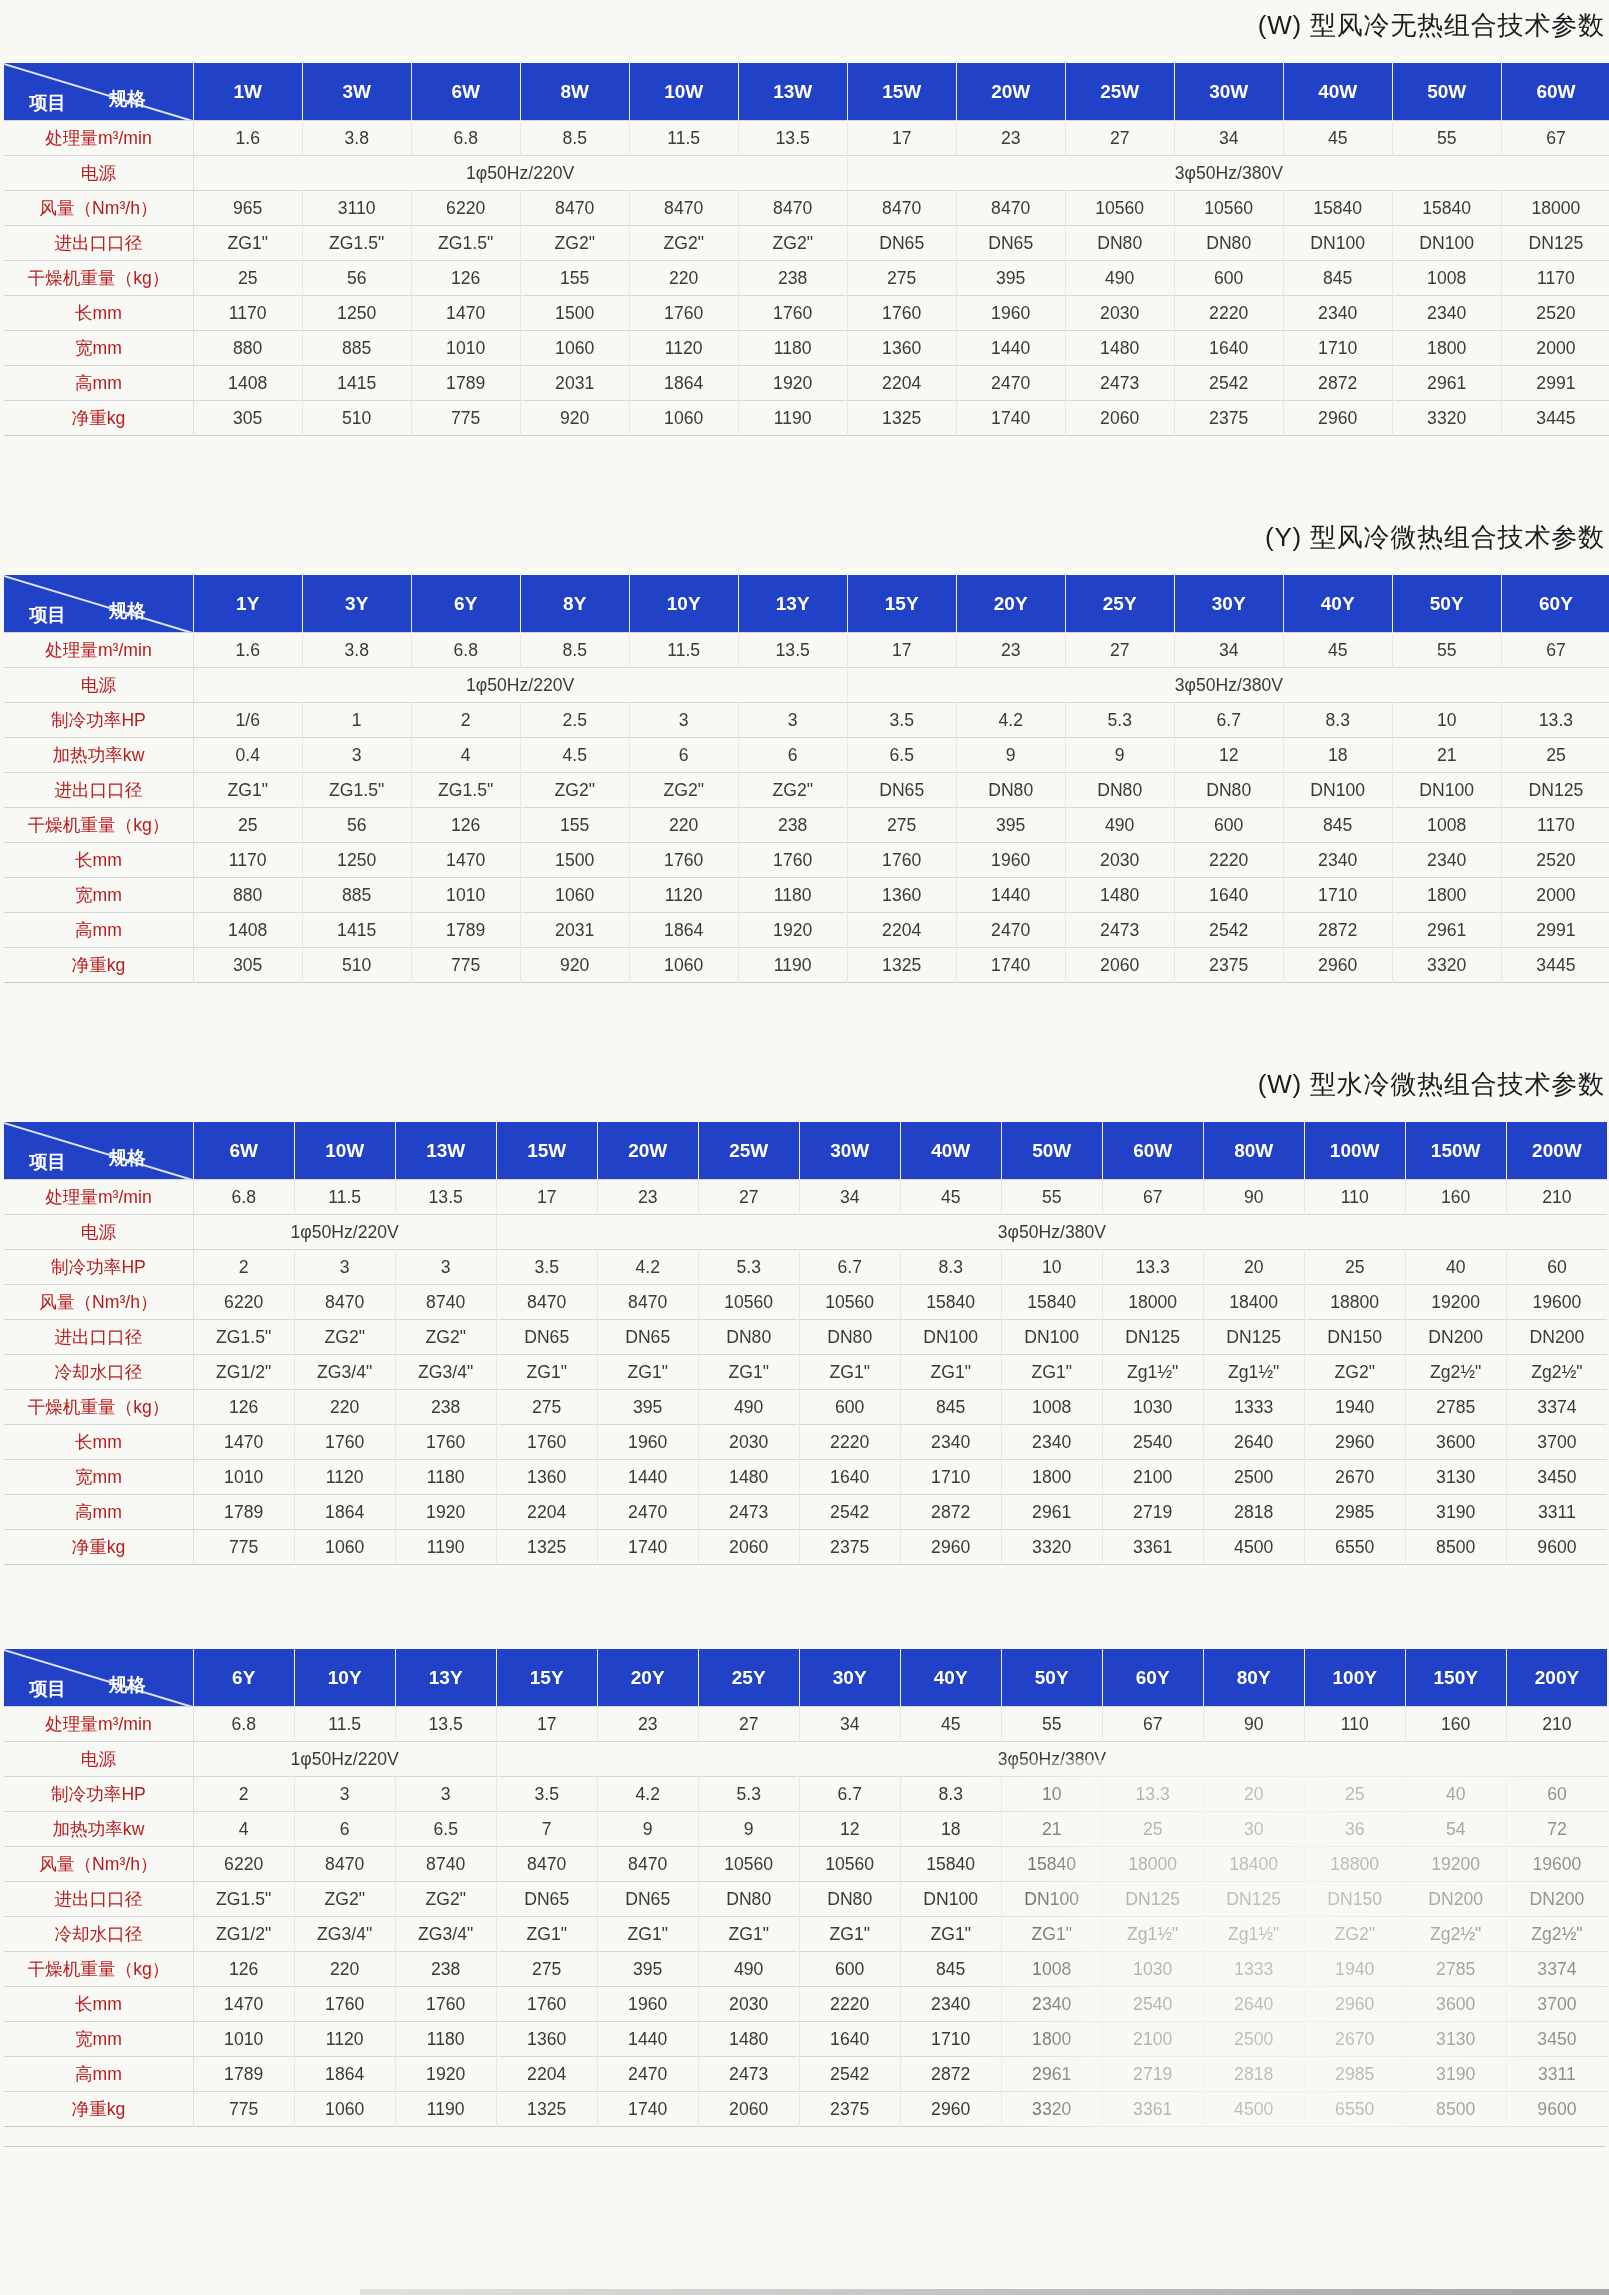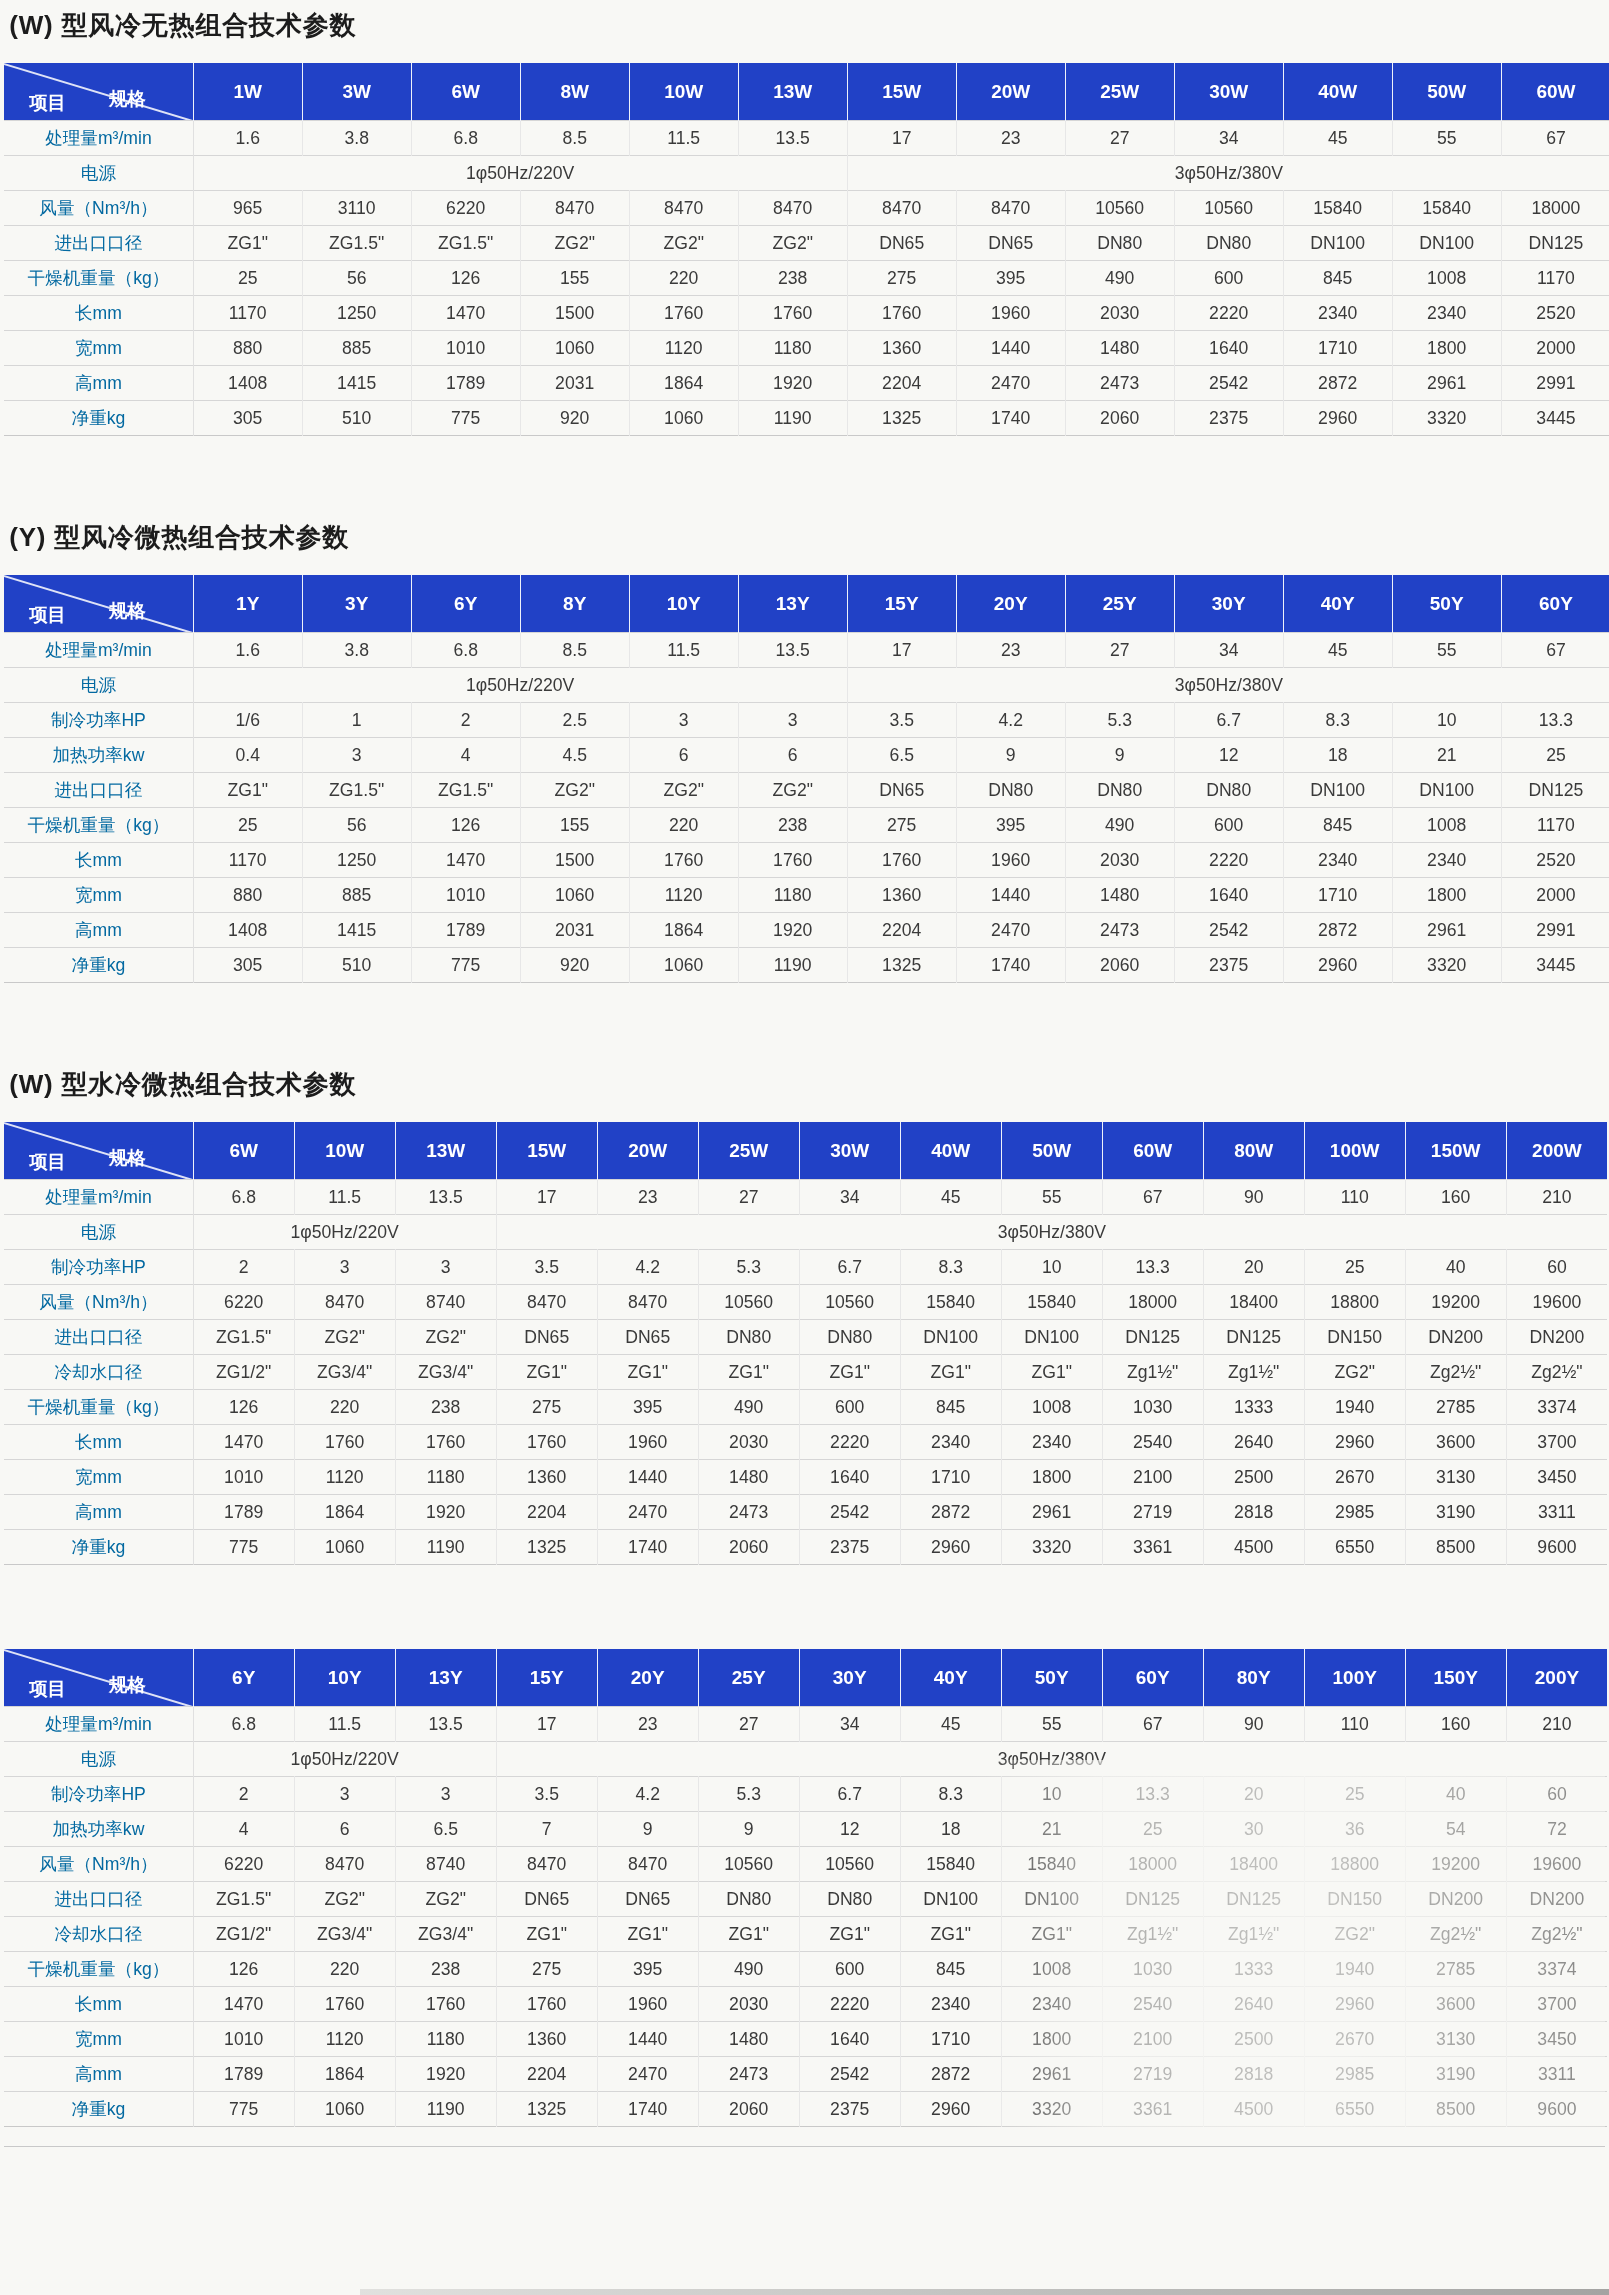--- a/index.html
+++ b/index.html
@@ -8,22 +8,23 @@
     width:1609px;height:2295px;
     background:#f8f8f5;
     font-family:"Liberation Sans","DejaVu Sans",sans-serif;
     overflow:hidden;
     box-sizing:border-box;
     padding:8.4px 4.2px 0 4.2px;
   }
   h2.sec-title{
     margin:0 0 21px 5px;
     font-size:26px;line-height:34px;
-    font-weight:700;color:#1c1c1c;
+    font-weight:400;color:#1c1c1c;
     letter-spacing:0.8px;
+    text-align:right;
   }
   .section{margin-bottom:84px;position:relative;}
   .section.last{margin-bottom:0;}
   table.spec{
     width:1601px;border-collapse:collapse;table-layout:fixed;
     border-bottom:0.8px solid #c9c9c9;
   }
   table.spec thead th{
     background:#2141c6;color:#ffffff;
     height:57px;font-size:19px;font-weight:bold;
@@ -41,21 +42,21 @@
   .corner-bottom{position:absolute;bottom:5.9px;left:25px;font-size:18.4px;}
   table.spec tbody td{
     height:34px;text-align:center;vertical-align:middle;
     font-size:17.6px;color:#3a3a3a;
     border-top:0.8px solid #d6d6d6;
     border-right:0.8px solid #e7e7e7;
     padding:0;background:transparent;
     white-space:nowrap;
   }
   table.spec tbody td:last-child{border-right:none;}
-  table.spec tbody td.rlabel{color:#0369a1;border-right:0.8px solid #e0e0e0;}
+  table.spec tbody td.rlabel{color:#b91c1c;border-right:0.8px solid #e0e0e0;}
   .fade-overlay{
     position:absolute;top:111px;left:964px;right:0;bottom:0;
     pointer-events:none;
     background:linear-gradient(90deg,
       rgba(248,248,245,0) 0px,
       rgba(248,248,245,0.62) 134px,
       rgba(248,248,245,0.72) 55%,
       rgba(248,248,245,0.40) 100%);
   }
   .footer-divider{border-top:0.8px solid #c9c9c9;margin-top:18.4px;}

